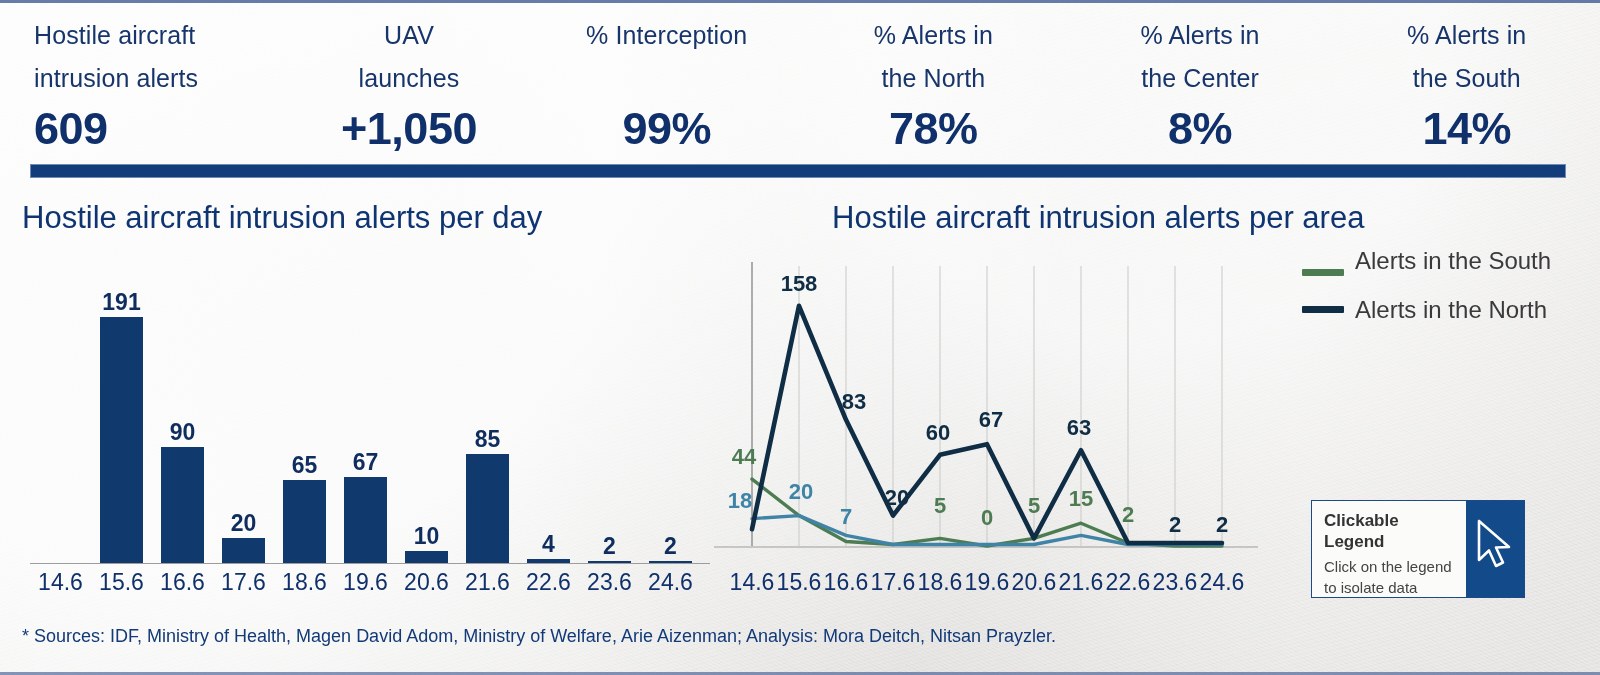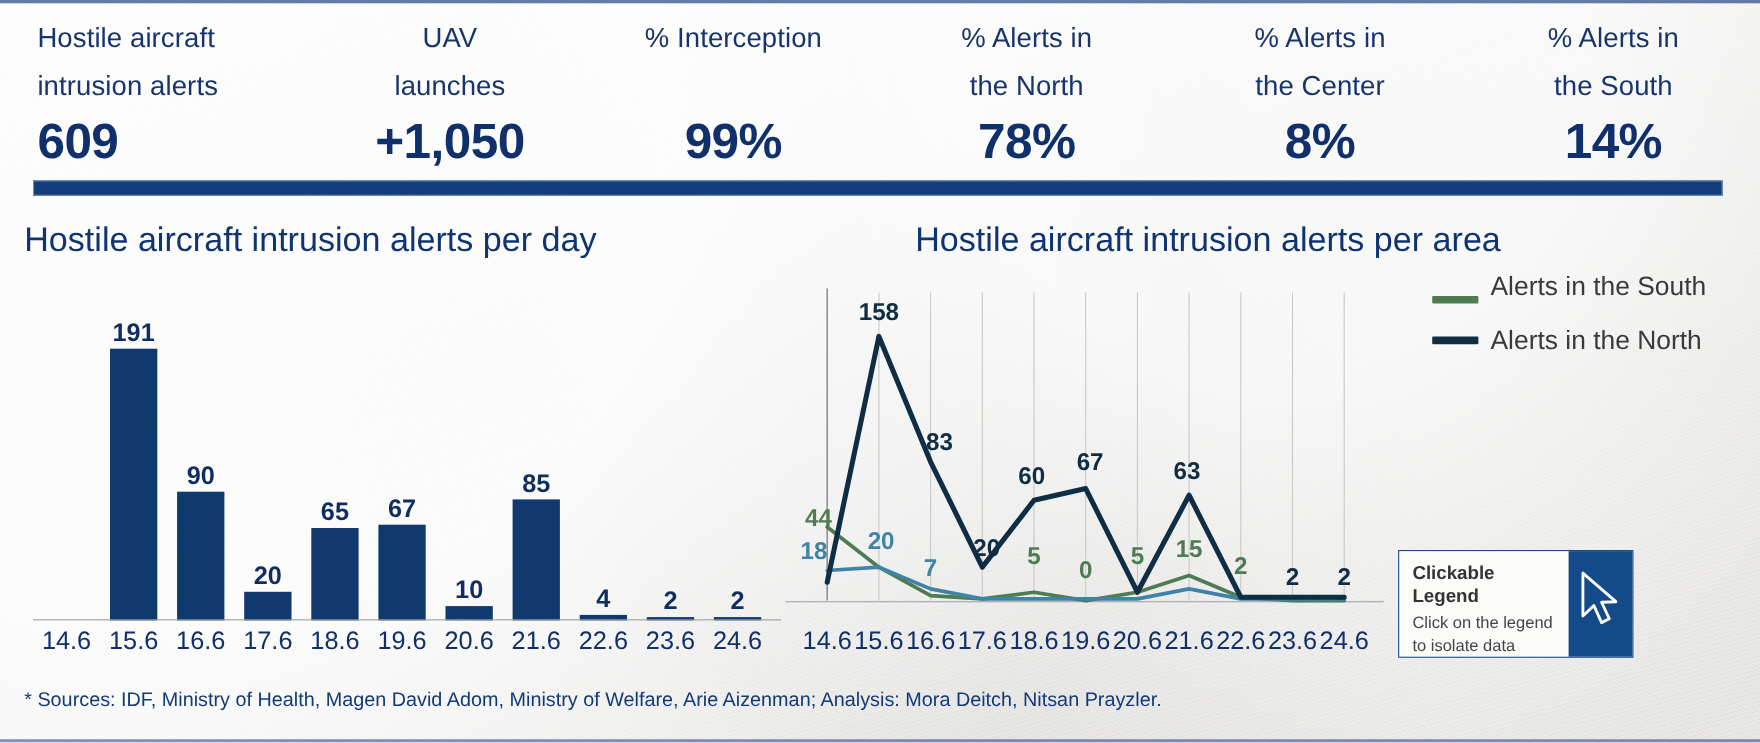--- a/index.html
+++ b/index.html
@@ -122,21 +122,21 @@
   }
   .legend-label {
     color: #3a3a3a; font-size: 24px; line-height: 35px; font-weight: 400;
     max-width: 235px;
   }
   .legend-row.wide .legend-label { white-space: nowrap; }
   .legend-row.wide .legend-swatch { margin-top: 14px; }
 
   
   #clickbox {
-    position: absolute; left: 1271px; top: 500px; width: 214px; height: 98px;
+    position: absolute; left: 1311px; top: 500px; width: 214px; height: 98px;
     display: flex; border: 1px solid #1b4a86;
     background: #fbfbfa;
   }
   #clickbox-text { flex: 1 1 auto; padding: 9px 0 0 12px; }
   #cb-title {
     color: #333333; font-size: 17px; font-weight: 700; line-height: 21px;
   }
   #cb-sub {
     color: #444444; font-size: 15px; font-weight: 400; line-height: 21px; margin-top: 4px;
   }
@@ -301,21 +301,21 @@
         <div class="pt-label pt-n" style="left: 148px; top: 127.84px;">83</div>
         <div class="pt-label pt-n" style="left: 191px; top: 223.6px;">20</div>
         <div class="pt-label pt-n" style="left: 232px; top: 158.8px;">60</div>
         <div class="pt-label pt-n" style="left: 285px; top: 146.16px;">67</div>
         <div class="pt-label pt-n" style="left: 373px; top: 154.24px;">63</div>
         <div class="pt-label pt-n" style="left: 469px; top: 250.96px;">2</div>
         <div class="pt-label pt-n" style="left: 516px; top: 250.96px;">2</div>
         <div class="pt-label pt-c" style="left: 34px; top: 226.64px;">18</div>
         <div class="pt-label pt-c" style="left: 95px; top: 217.6px;">20</div>
         <div class="pt-label pt-c" style="left: 140px; top: 243.36px;">7</div>
-        <div class="pt-label pt-s" style="left: 38px; top: 197px;">44</div>
+        <div class="pt-label pt-s" style="left: 38px; top: 183px;">44</div>
         <div class="pt-label pt-s" style="left: 234px; top: 232.4px;">5</div>
         <div class="pt-label pt-s" style="left: 281px; top: 244px;">0</div>
         <div class="pt-label pt-s" style="left: 328px; top: 232.4px;">5</div>
         <div class="pt-label pt-s" style="left: 375px; top: 225.2px;">15</div>
         <div class="pt-label pt-s" style="left: 422px; top: 240.96px;">2</div>
       </div>
     <div id="line-ticks">
         <div class="line-tick" style="left: 46px;">14.6</div>
         <div class="line-tick" style="left: 93px;">15.6</div>
         <div class="line-tick" style="left: 140px;">16.6</div>

